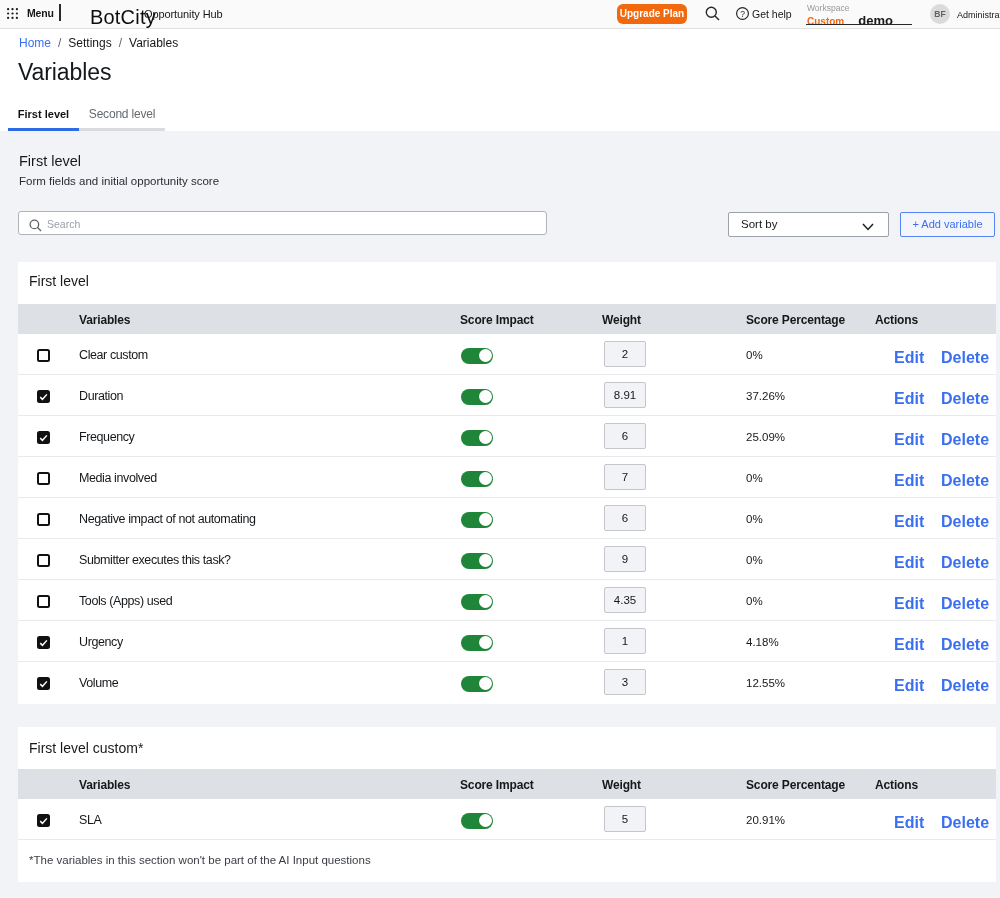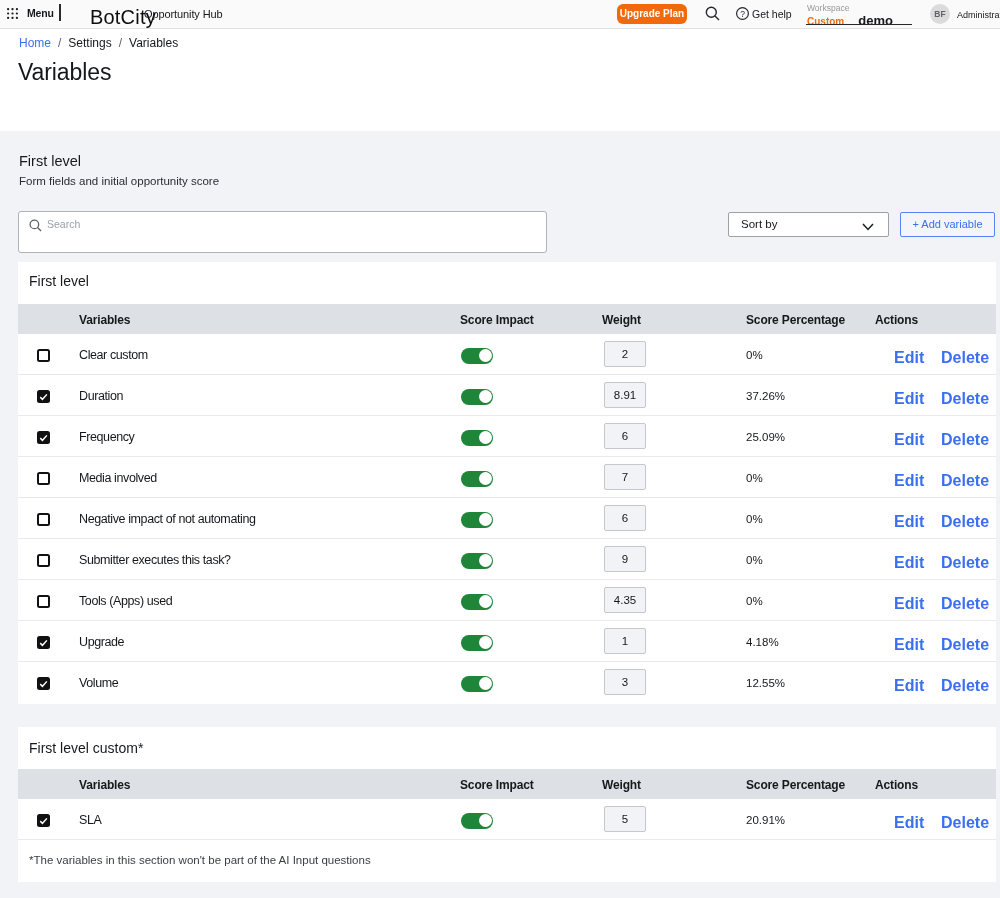--- a/index.html
+++ b/index.html
@@ -33,21 +33,21 @@
 .tab { display:inline-block; text-align:center; font-size:11px; height:29px; line-height:25px; }
 .tab1 { font-weight:bold; color:#101316; border-bottom:3px solid #2f6be5; width:71px; }
 .tab2 { color:#65696e; border-bottom:3px solid #d9dbde; width:86px; font-size:12px; letter-spacing:-0.2px; }
 
 
 .graysec { position:absolute; left:0; top:131px; width:1000px; height:767px; background:#f2f3f7; }
 .sec-h { position:absolute; left:19px; top:152.5px; font-size:14.5px; color:#17191c; }
 .sec-d { position:absolute; left:19px; top:174.5px; font-size:11.5px; color:#2a2e33; }
 
 
-.search { position:absolute; left:18px; top:211px; width:529px; height:42px; background:#fff; border:1px solid #aeb3b9; border-radius:3px; }
+.search { position:absolute; left:18px; top:211px; width:529px; height:24px; background:#fff; border:1px solid #aeb3b9; border-radius:3px; }
 .search .ph { position:absolute; left:28px; top:6px; font-size:10.5px; color:#9aa0a6; }
 .sel { position:absolute; top:212px; height:25px; background:#fff; border:1px solid #9ca1a7; border-radius:2px; font-size:11.5px; color:#16181b; line-height:23px; padding-left:12px; }
 .sel-f { left:558px; width:159px; }
 .sel-s { left:728px; width:161px; }
 .addbtn { position:absolute; left:900px; top:212px; width:95px; height:25px; background:#f3f5fa; border:1px solid #5585f2; border-radius:2px; color:#3a6ff2; font-size:11px; text-align:center; line-height:23px; }
 
 
 .card { position:absolute; left:18px; width:978px; background:#fff; }
 .card1 { top:262px; height:442px; }
 .card2 { top:727px; height:155px; }
@@ -109,20 +109,21 @@
     <div class="gethelp">Get help</div>
     <div class="ws-label">Workspace</div>
     <div class="ws-val"><b>Custom</b><span>demo</span></div>
     <div class="ws-line"></div>
     <div class="avatar">BF</div>
     <div class="admin">Administrator</div>
   </div>
 
   <div class="crumbs"><a>Home</a><span class="sep">/</span>Settings<span class="sep">/</span>Variables</div>
   <div class="h1">Variables</div>
+  <div class="tabs"><span class="tab tab1">First level</span><span class="tab tab2">Second level</span></div>
 
   <div class="graysec"></div>
   <div class="sec-h">First level</div>
   <div class="sec-d">Form fields and initial opportunity score</div>
 
   <div class="search">
     <svg class="abs" style="left:10px; top:6.5px;" width="13" height="13" viewBox="0 0 14 14" fill="none" stroke="#5f6368" stroke-width="1.4">
       <circle cx="5.8" cy="5.8" r="4.6"></circle>
         <line x1="9.2" y1="9.2" x2="13" y2="13"></line>
     </svg>
@@ -229,21 +230,21 @@
     <div class="pct">0%</div>
     <div class="lnk edit">Edit</div>
     <div class="lnk del">Delete</div>
   </div>
         <div class="row">
     <div class="cb on">
             <svg width="13" height="12" viewBox="0 0 13 12">
               <path d="M1.8 6.2 L5 9.4 L11.4 2.2" stroke="#fff" stroke-width="2.1" fill="none"></path>
             </svg>
           </div>
-    <div class="rlabel">Upgrade</div>
+    <div class="rlabel">Urgency</div>
     <div class="tog">
             <i></i>
           </div>
     <div class="winp">1</div>
     <div class="pct">4.18%</div>
     <div class="lnk edit">Edit</div>
     <div class="lnk del">Delete</div>
   </div>
         <div class="row">
     <div class="cb on">

